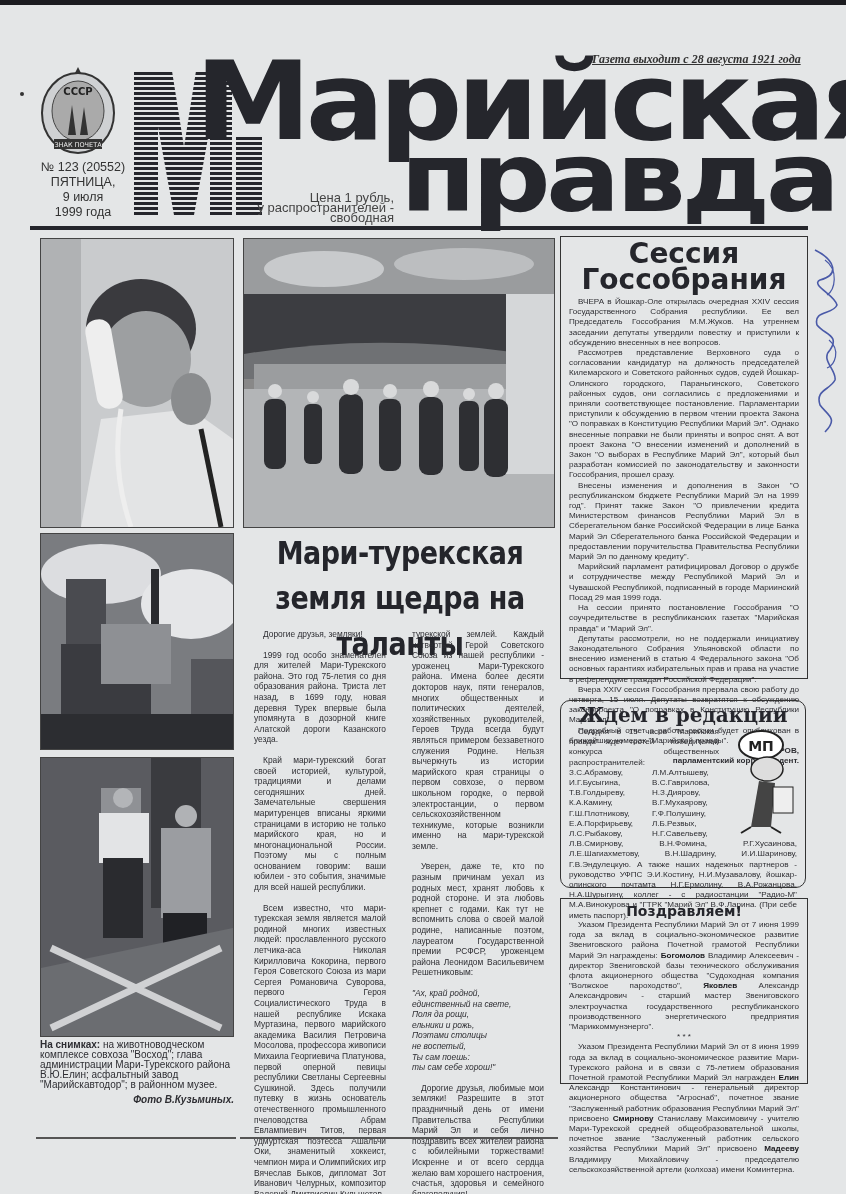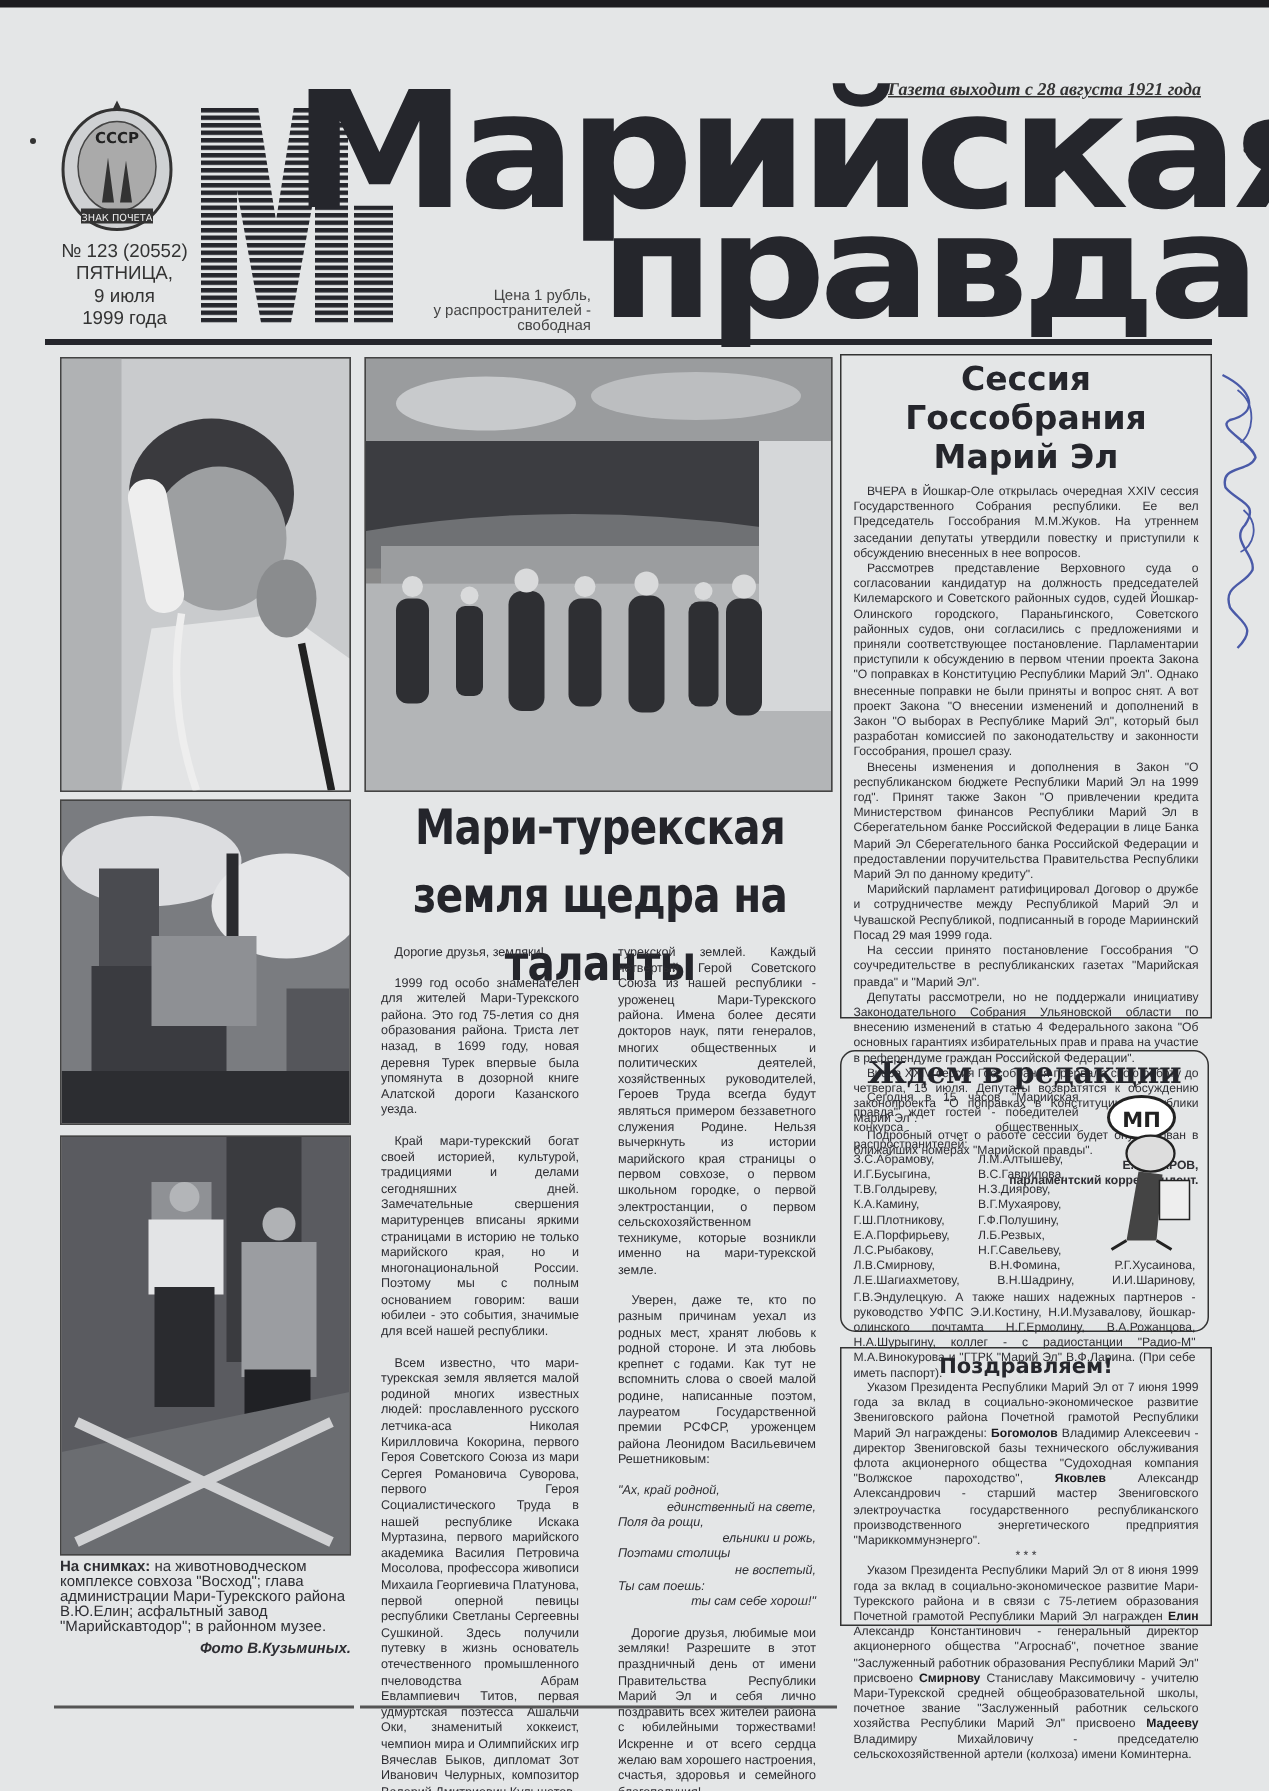--- a/index.html
+++ b/index.html
@@ -13,32 +13,32 @@
   .topbar { position: absolute; left: 0; top: 0; width: 846px; height: 5px; background: #1c1c20; }
   .dot { position: absolute; width: 4px; height: 4px; border-radius: 50%; background: #333; }
 
   
   .emblem { position: absolute; left: 38px; top: 65px; width: 80px; height: 90px; }
   .issue-info { position: absolute; left: 28px; top: 160px; width: 110px; text-align: center; font-size: 12.5px; line-height: 15px; color: #333; }
   .stripes { position: absolute; left: 132px; top: 67px; width: 130px; height: 150px; }
   .title-line1 { position: absolute; left: 195px; top: 48px; font-family: "DejaVu Sans", sans-serif; font-weight: 900; font-size: 108px; letter-spacing: -5px; line-height: 108px; color: #25262c; transform: scaleX(1.08); transform-origin: left; }
   .title-line2 { position: absolute; left: 400px; top: 130px; font-family: "DejaVu Sans", sans-serif; font-weight: 900; font-size: 96px; letter-spacing: -4px; line-height: 96px; color: #25262c; transform: scaleX(1.15); transform-origin: left; }
   .since { position: absolute; left: 592px; top: 52px; font-family: "Liberation Serif", serif; font-style: italic; font-weight: bold; font-size: 12px; text-decoration: underline; color: #333; }
-  .price { position: absolute; left: 254px; top: 193px; width: 140px; text-align: right; font-size: 10px; line-height: 10px; color: #444; }
+  .price { position: absolute; left: 254px; top: 193px; width: 140px; text-align: right; font-size: 13px; line-height: 10px; color: #444; }
   .rule { position: absolute; left: 30px; top: 226px; width: 778px; height: 4px; background: #25262c; }
 
   
   .photo { position: absolute; border: 1.5px solid #444; overflow: hidden; background: #888; }
   .photo svg { display: block; width: 100%; height: 100%; }
   .headline-main { position: absolute; left: 242px; top: 530px; width: 316px; text-align: center; font-family: "DejaVu Sans", sans-serif; font-weight: 900; font-size: 27px; line-height: 38px; letter-spacing: -0.5px; color: #24252b; transform: scaleY(1.2); transform-origin: top;}
   .col { position: absolute; font-size: 8.4px; line-height: 10.6px; color: #2e2e33; text-align: justify; }
   .col p { margin: 10px; text-indent: 9px; }
   .col .poem { font-style: italic; text-indent: 0; }
   .col .poem span { display: block; }
-  .col .poem .r { text-align: right; }
+  .col .poem .r { }
   .col .sign { font-weight: bold; text-align: right; text-indent: 0; margin-top: 6px; }
 
   
   .box { position: absolute; border: 1.5px solid #333; }
   .box-title { text-align: center; font-family: "DejaVu Sans", sans-serif; font-weight: 900; color: #25262c; }
   .box-text { font-size: 8.1px; line-height: 10.2px; color: #2e2e33; text-align: justify; padding: 0 8px; }
   .box-text p { margin: 0; text-indent: 9px; }
   .box-text .author { text-align: right; font-weight: bold; text-indent: 0; }
   .box-text .role { text-align: right; text-indent: 0; font-weight: bold; }
   .box-text b { color: #1a1a1e; }
@@ -199,23 +199,22 @@
   <p>Дорогие друзья, любимые мои земляки! Разрешите в этот праздничный день от имени Правительства Республики Марий Эл и себя лично поздравить всех жителей района с юбилейными торжествами! Искренне и от всего сердца желаю вам хорошего настроения, счастья, здоровья и семейного благополучия!</p>
   <p>Успехов вам в трудовых свершениях, веры в преодоление трудностей, уверенности в лучшем будущем.</p>
   <p class="sign">
     <span>Президент Республики Марий Эл</span><br>
     <span>В.КИСЛИЦЫН.</span>
   </p>
 </div>
 <div class="bottom-rule" style="left:240px;top:1137px;width:318px"></div>
 
 <div class="box" style="left:560px;top:236px;width:246px;height:441px;border-width:1.5px">
-  <div class="box-title" style="font-size:22px;line-height:26px;padding-top:4px">
+  <div class="box-title" style="font-size:28px;line-height:26px;padding-top:4px">
     <div>Сессия Госсобрания</div>
-    <div>Марий Эл</div>
   </div>
   <div class="box-text" style="margin-top:4px">
     <p>ВЧЕРА в Йошкар-Оле открылась очередная XXIV сессия Государственного Собрания республики. Ее вел Председатель Госсобрания М.М.Жуков. На утреннем заседании депутаты утвердили повестку и приступили к обсуждению внесенных в нее вопросов.</p>
     <p>Рассмотрев представление Верховного суда о согласовании кандидатур на должность председателей Килемарского и Советского районных судов, судей Йошкар-Олинского городского, Параньгинского, Советского районных судов, они согласились с предложениями и приняли соответствующее постановление. Парламентарии приступили к обсуждению в первом чтении проекта Закона "О поправках в Конституцию Республики Марий Эл". Однако внесенные поправки не были приняты и вопрос снят. А вот проект Закона "О внесении изменений и дополнений в Закон "О выборах в Республике Марий Эл", который был разработан комиссией по законодательству и законности Госсобрания, прошел сразу.</p>
     <p>Внесены изменения и дополнения в Закон "О республиканском бюджете Республики Марий Эл на 1999 год". Принят также Закон "О привлечении кредита Министерством финансов Республики Марий Эл в Сберегательном банке Российской Федерации в лице Банка Марий Эл Сберегательного банка Российской Федерации и предоставлении поручительства Правительства Республики Марий Эл по данному кредиту".</p>
     <p>Марийский парламент ратифицировал Договор о дружбе и сотрудничестве между Республикой Марий Эл и Чувашской Республикой, подписанный в городе Мариинский Посад 29 мая 1999 года.</p>
     <p>На сессии принято постановление Госсобрания "О соучредительстве в республиканских газетах "Марийская правда" и "Марий Эл".</p>
     <p>Депутаты рассмотрели, но не поддержали инициативу Законодательного Собрания Ульяновской области по внесению изменений в статью 4 Федерального закона "Об основных гарантиях избирательных прав и права на участие в референдуме граждан Российской Федерации".</p>
     <p>Вчера XXIV сессия Госсобрания прервала свою работу до четверга, 15 июля. Депутаты возвратятся к обсуждению законопроекта "О поправках в Конституцию Республики Марий Эл".</p>
     <p>Подробный отчет о работе сессии будет опубликован в ближайших номерах "Марийской правды".</p>

